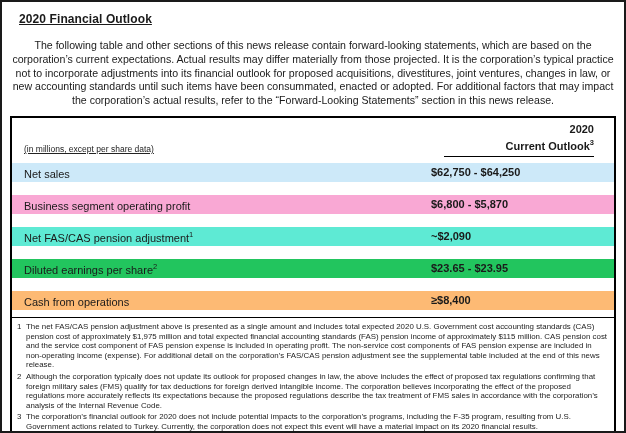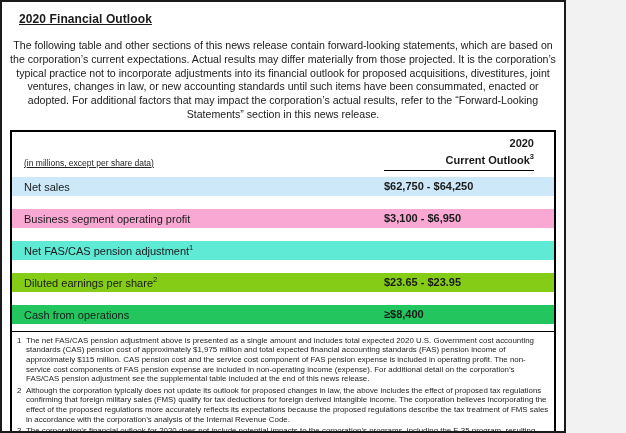--- a/index.html
+++ b/index.html
@@ -1,17 +1,17 @@
 <!DOCTYPE html>
 <html><head>
 <meta charset="utf-8">
 <style>
   html,body { margin:0; padding:0; background:#f2f2f2; }
   .page {
-    width:566px; height:433px; box-sizing:border-box;
+    width:626px; height:433px; box-sizing:border-box;
     background:#ffffff; border:2px solid #1a1a1a;
     font-family:"Liberation Sans", sans-serif; color:#1a1a1a;
     padding:9px 8px 0 8px; position:relative; overflow:hidden;
   }
   .title {
     font-size:12px; font-weight:bold; text-decoration:underline;
     margin:1px 0 0 9px; letter-spacing:0.1px;
   }
   .intro {
     font-size:10.6px; line-height:13.8px; margin-top:13px;
@@ -25,21 +25,21 @@
     padding:5px 20px 0 12px; height:34px; box-sizing:content-box;
   }
   .units { font-size:8.5px; padding-bottom:3px; color:#222;text-decoration:underline; }
   .outlook-col {
     width:150px; text-align:right; font-weight:bold; font-size:11px;
     line-height:13px; border-bottom:1.5px solid #000; padding-bottom:3px;
   }
   .rows { margin-top:6px; }
   .t-row {
     height:19px; display:flex; align-items:center;
-    justify-content:space-between; padding:0 20px 0 12px;
+    justify-content:space-between; padding:0 33px 0 12px;
     margin-bottom:13px; font-size:11px;
   }
   .t-row:last-child { margin-bottom:0; }
   .t-label { white-space:nowrap; }
   .t-label sup { font-size:7.5px; }
   .t-value { width:150px; text-align:left; font-weight:bold; white-space:nowrap; }
   .outlook-col sup { font-size:7.5px; }
   .sep { border-top:1px solid #000; margin-top:7px; }
   .footnotes { padding:4px 5px 4px 3px; }
   .fn { display:flex; font-size:7.9px; line-height:9.6px; margin-bottom:2px; color:#1c1c1c; }
@@ -65,30 +65,31 @@
       </div>
     </div>
 
     <div class="rows">
       <div class="t-row" style="background: rgb(205, 233, 249);">
         <div class="t-label"><span>Net sales</span><sup></sup></div>
         <div class="t-value">$62,750 - $64,250</div>
       </div>
       <div class="t-row" style="background: #f9a8d4;">
         <div class="t-label"><span>Business segment operating profit</span><sup></sup></div>
-        <div class="t-value">$3,100 - $6,950</div>
+        <div class="t-value">$6,800 - $5,870</div>
       </div>
       <div class="t-row" style="background: #5eead4;">
         <div class="t-label"><span>Net FAS/CAS pension adjustment</span><sup>1</sup></div>
+        <div class="t-value">~$2,090</div>
       </div>
-      <div class="t-row" style="background: #84cc16;">
+      <div class="t-row" style="background: #22c55e;">
         <div class="t-label"><span>Diluted earnings per share</span><sup>2</sup></div>
         <div class="t-value">$23.65 - $23.95</div>
       </div>
-      <div class="t-row" style="background: #22c55e;">
+      <div class="t-row" style="background: #fdba74;">
         <div class="t-label"><span>Cash from operations</span><sup></sup></div>
         <div class="t-value">≥$8,400</div>
       </div>
     </div>
 
     <div class="sep"></div>
 
     <div class="footnotes">
       <div class="fn">
         <div class="fn-num">1</div>

